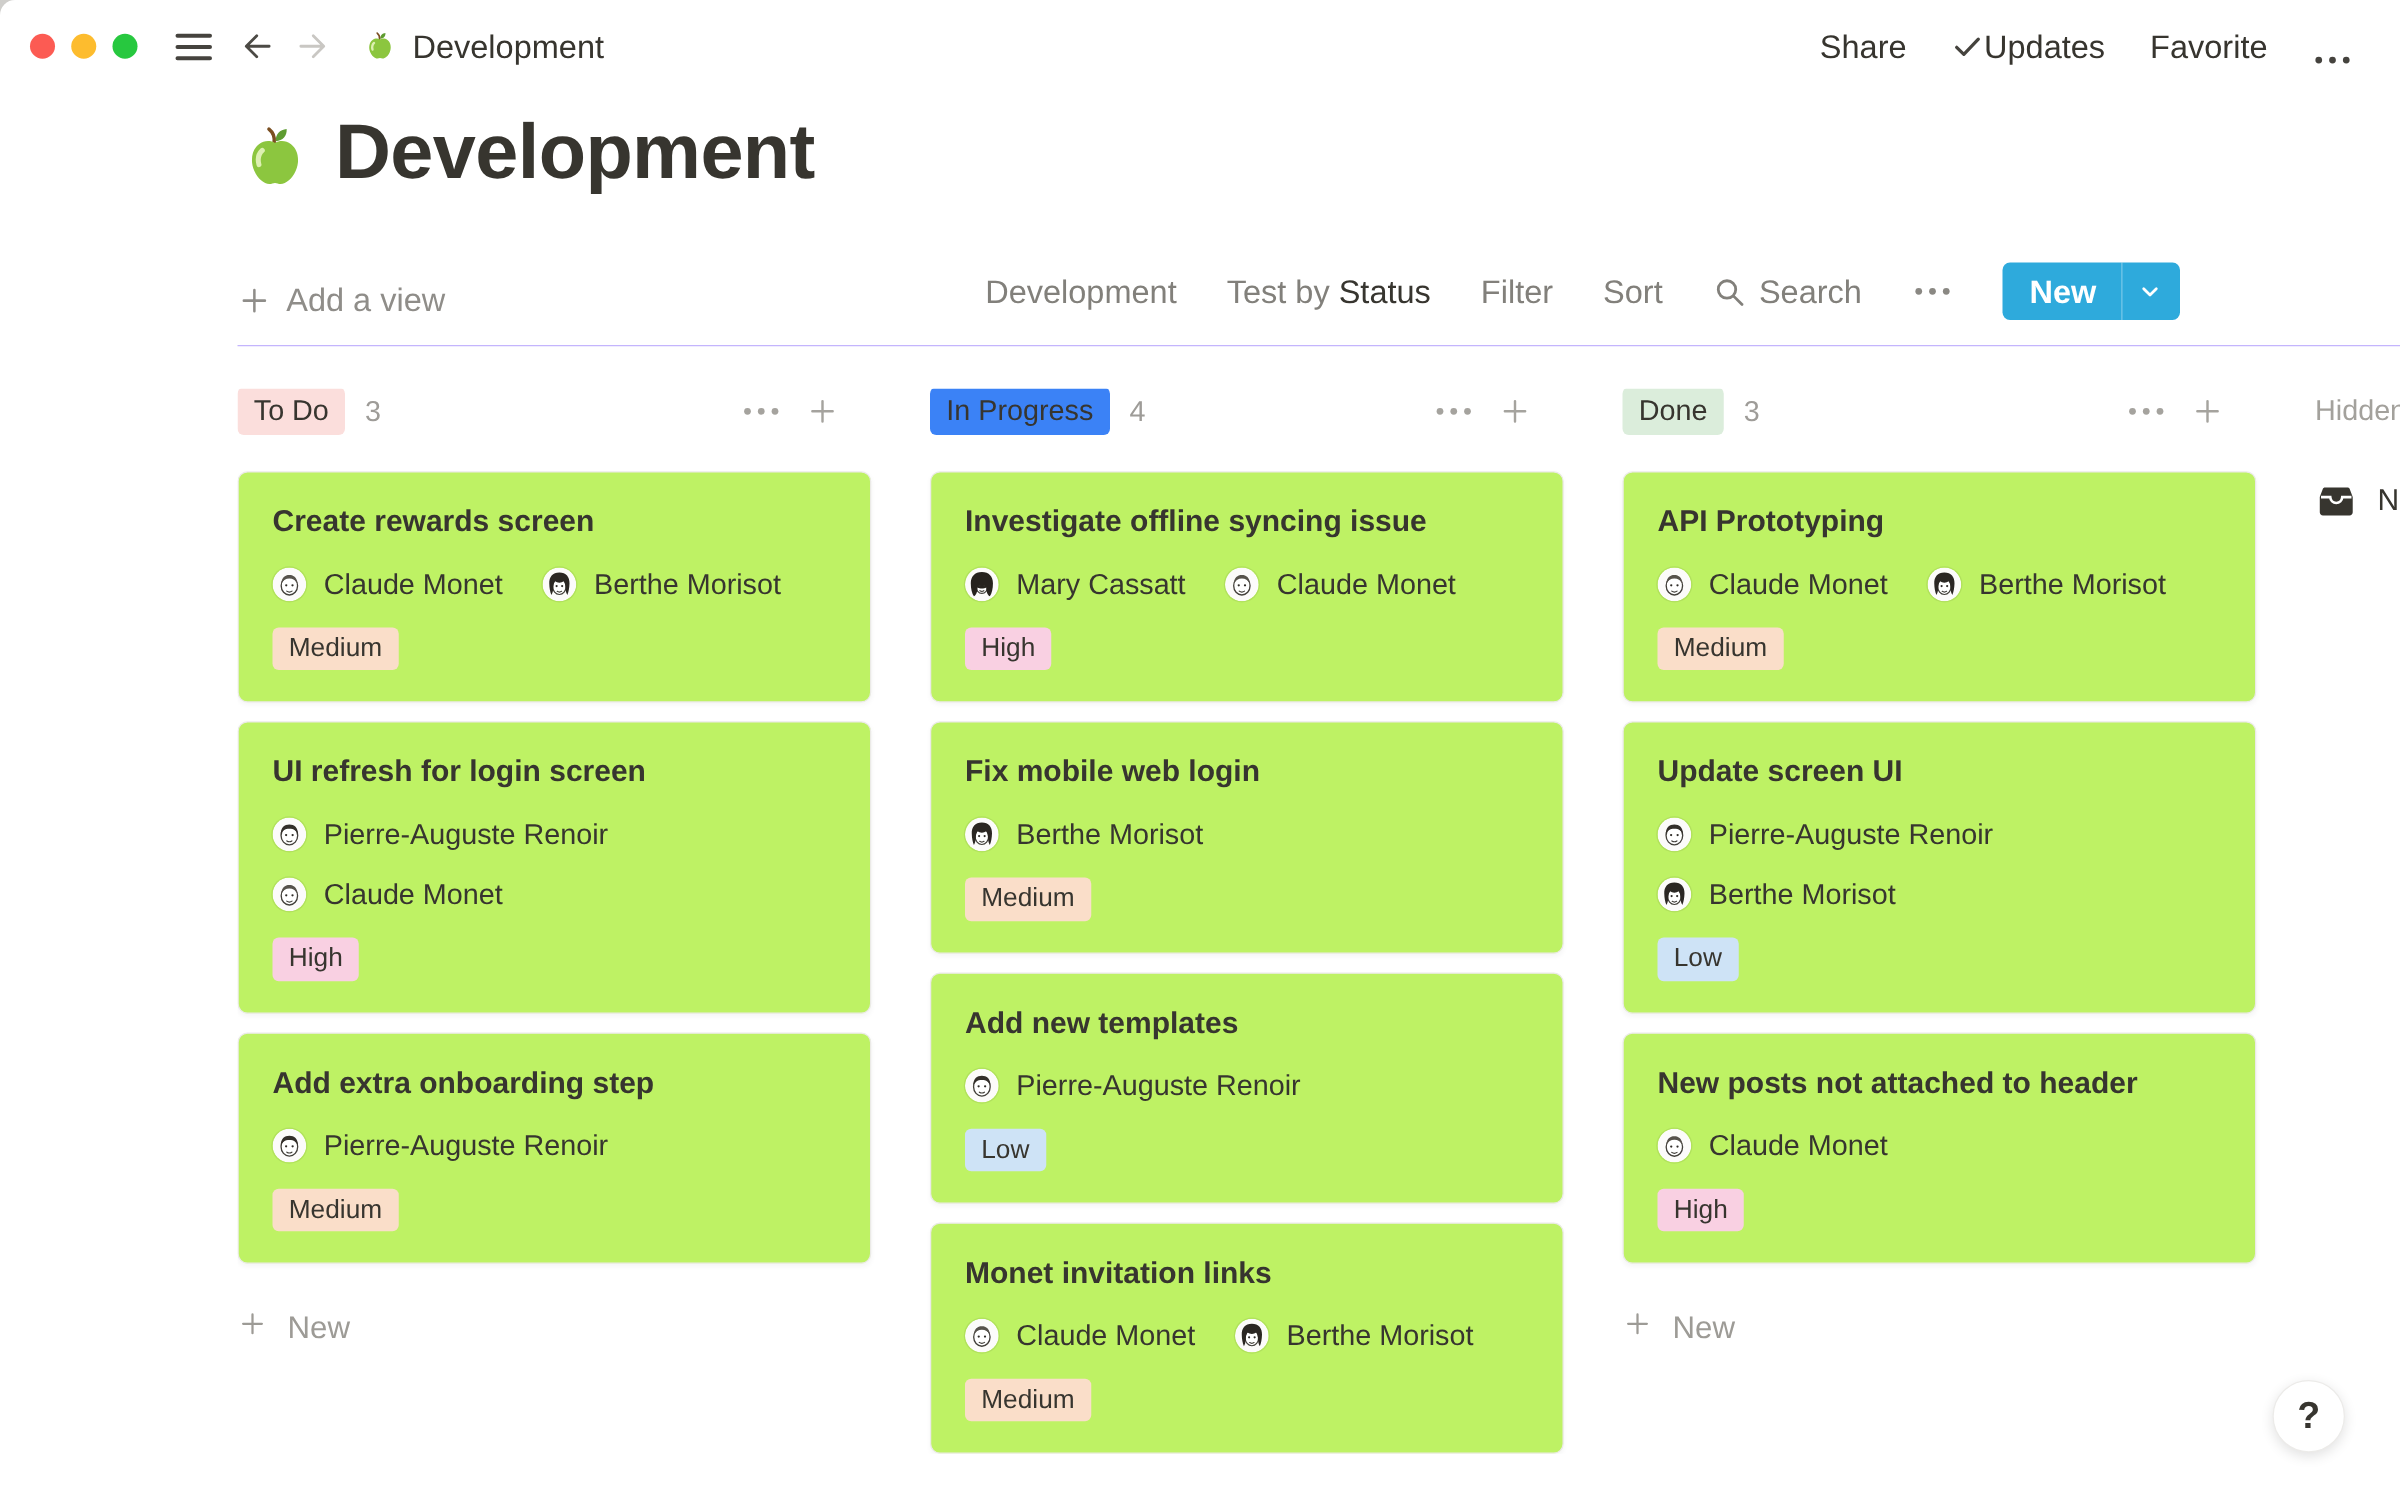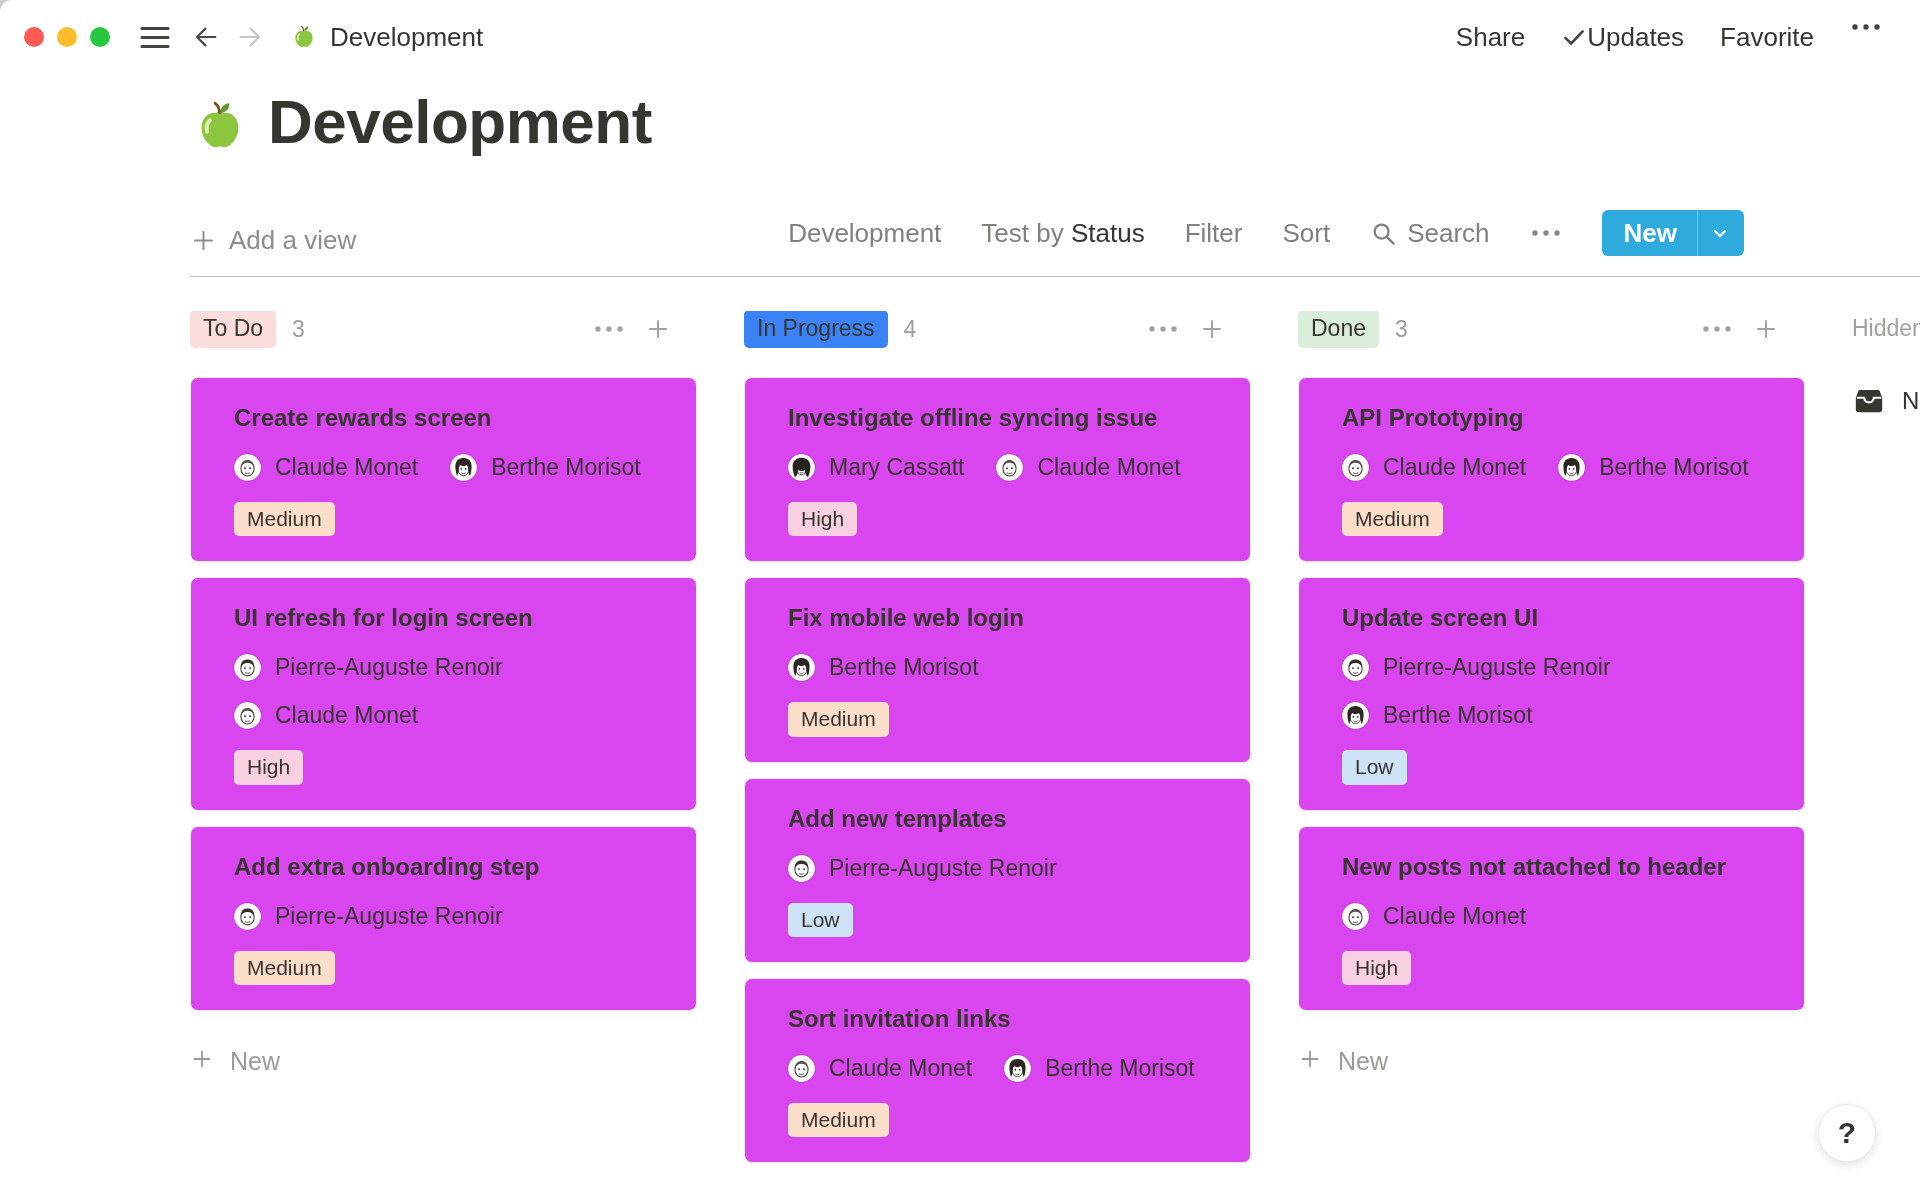--- a/index.html
+++ b/index.html
@@ -20,21 +20,21 @@
   .topbar { display:flex; align-items:center; height:74px; padding:0 38px 0 24px; }
   .traffic-lights { display:flex; gap:13px; }
   .tl { width:20px; height:20px; border-radius:50%; cursor:pointer; }
   .tl.red { background:#FC5B53; } .tl.yellow { background:#FDBC2E; } .tl.green { background:#27C83F; }
   .icon-btn { display:flex; align-items:center; cursor:pointer; }
   .menu-btn { margin-left:30px; }
   .back-btn { margin-left:22px; }
   .fwd-btn  { margin-left:16px; }
   .tb-emoji { width:28px; height:28px; margin-left:26px; }
   .tb-title { margin-left:12px; font-size:26px; }
-  .tb-right { margin-left:auto; display:flex; align-items:flex-start; gap:36px; font-size:26px; }
+  .tb-right { margin-left:auto; display:flex; align-items:flex-end; gap:36px; font-size:26px; }
   .tb-right > * { cursor:pointer; }
   .updates { display:flex; align-items:center; }
   .dots { display:flex; align-items:center; color:#A5A39E; }
   .dots.dark { color:#45433E; }
 
   
   .page-header { display:flex; align-items:flex-end; gap:18px; margin:14px 0 0 190px; }
   .page-emoji { width:60px; height:60px; cursor:pointer; }
   h1.page-title { margin:0; font-size:62px; font-weight:700; letter-spacing:-0.5px; line-height:1.1; }
 
@@ -59,22 +59,22 @@
   
   .board { display:flex; gap:47px; margin:34px 0 0 190px; width:1730px; overflow:hidden; align-items:flex-start; }
   .column { flex:0 0 507px; width:507px; }
   .col-head { display:flex; align-items:center; padding-right:26px; height:36px; }
   .status-badge { font-size:23px; padding:5px 13px; border-radius:5px; line-height:1.2; cursor:pointer; }
   .col-count { margin-left:16px; font-size:23px; color:#9E9C98; }
   .col-icons { margin-left:auto; display:flex; align-items:center; gap:20px; color:#A5A39E; }
   .col-icons > span { cursor:pointer; display:flex; align-items:center; }
   .cards { display:flex; flex-direction:column; gap:15px; margin-top:30px; }
   .card {
-    background:#d946ef; border:1px solid #EBEAE7; border-radius:8px;
-    padding:25px 43px; box-shadow:0 2px 4px rgba(15,15,15,0.04); cursor:pointer;
+    background:#bef264; border:1px solid #EBEAE7; border-radius:8px;
+    padding:25px 27px; box-shadow:0 2px 4px rgba(15,15,15,0.04); cursor:pointer;
   }
   .card-title { font-size:24px; font-weight:600; line-height:1.25; }
   .a-row { display:flex; align-items:center; gap:32px; margin-top:21px; }
   .assignee { display:flex; align-items:flex-start; gap:14px; font-size:23px; }
   .avatar { width:27px; height:27px; flex:0 0 27px; border-radius:50%; overflow:hidden; box-shadow:0 0 0 1px rgba(0,0,0,0.07); }
   .avatar svg { display:block; }
   .prio { display:inline-block; margin-top:21px; font-size:21px; padding:4px 13px; border-radius:5px; line-height:1.25; }
   .col-footer { display:flex; align-items:center; gap:16px; margin-top:36px; color:#9D9B96; font-size:25px; cursor:pointer; }
   .col-footer svg { width:24px; height:24px; }
 
@@ -368,21 +368,21 @@
                     <ellipse cx="14" cy="15" rx="6.9" ry="7.7" fill="#FFFFFF" stroke="#43403B" stroke-width="1.1"></ellipse>
                     <path d="M6.9 14.5C6.7 8 10 5.8 14 5.8S21.3 8 21.1 14.5c-1.1-3.6-3.4-5.1-7.1-5.1s-6 1.5-7.1 5.1z" fill="#332F2A"></path>
                     <circle cx="11.3" cy="14.6" r=".95" fill="#2F2C28"></circle>
                     <circle cx="16.7" cy="14.6" r=".95" fill="#2F2C28"></circle>
                     <path d="M11.9 19.4c1.3.9 2.9.9 4.2 0" fill="none" stroke="#43403B" stroke-width="1" stroke-linecap="round"></path>
                   </svg>
                 </span>
                 <span>Pierre-Auguste Renoir</span>
               </span>
             </div><span class="prio" style="background: rgb(206, 227, 246);">Low</span></div>
-          <div class="card"><div class="card-title">Sort invitation links</div><div class="a-row">
+          <div class="card"><div class="card-title">Monet invitation links</div><div class="a-row">
               <span class="assignee">
                 <span class="avatar">
                   <svg viewBox="0 0 28 28" width="100%" height="100%">
                     <circle cx="14" cy="14" r="14" fill="#FCFBFA"></circle>
                     <ellipse cx="14" cy="15.2" rx="6.8" ry="7.6" fill="#FFFFFF" stroke="#43403B" stroke-width="1.1"></ellipse>
                     <path d="M7.3 13.5C7.6 8.3 10.3 6.2 14 6.2s6.4 2.1 6.7 7.3c-1.6-3-3.8-4.3-6.7-4.3s-5.1 1.3-6.7 4.3z" fill="#57534C"></path>
                     <circle cx="11.4" cy="14.8" r=".95" fill="#2F2C28"></circle>
                     <circle cx="16.6" cy="14.8" r=".95" fill="#2F2C28"></circle>
                     <path d="M11.8 19.6c1.4 1 3 1 4.4 0" fill="none" stroke="#43403B" stroke-width="1" stroke-linecap="round"></path>
                   </svg>

